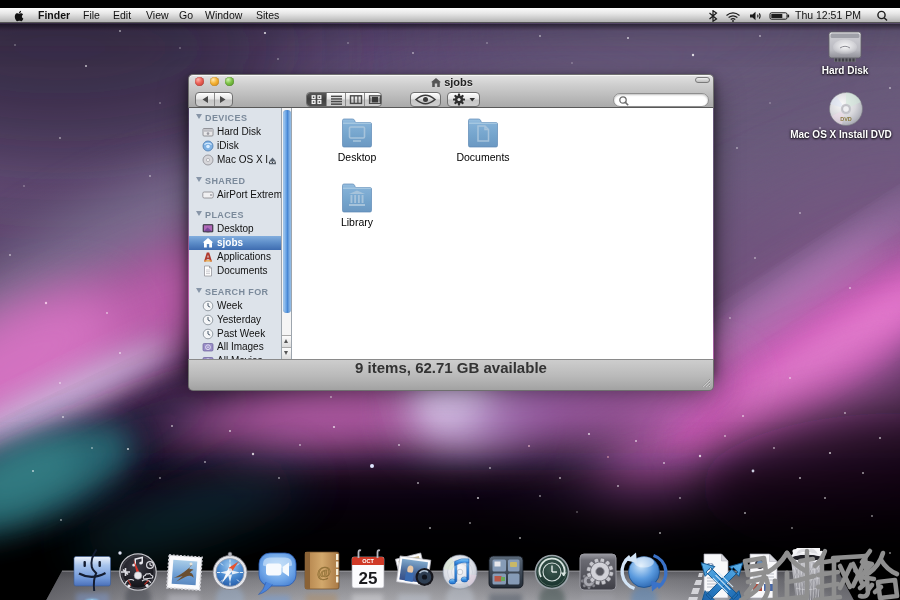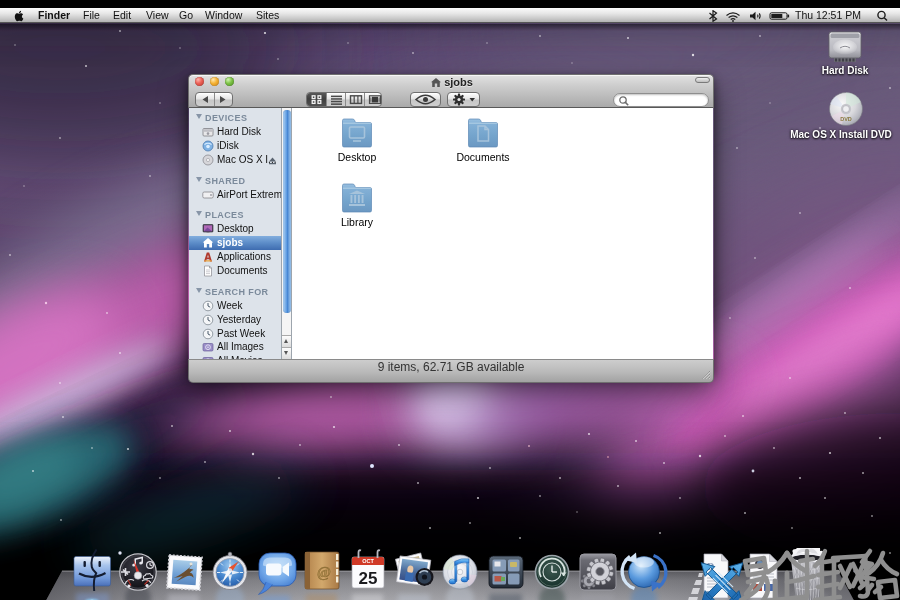--- a/index.html
+++ b/index.html
@@ -28,25 +28,25 @@
   #tl-g { left:35.5px; background:radial-gradient(circle at 35% 30%, #d2f5b2, #7cc245 45%, #4f8c25); box-shadow:inset 0 0 1px #2f5c12;}
   #wtitle { position:absolute; left:0; top:1px; width:526px; text-align:center; font-size:11px;
     font-weight:bold; color:#222; height:13px; line-height:13px; text-shadow:0 1px 0 rgba(255,255,255,.5);}
   
   #wbody { position:absolute; left:1px; top:34px; width:524px; height:251px; background:#fff; }
   #sidebar { position:absolute; left:0; top:0; width:93px; height:251px; overflow:hidden;
     background:#dde3ea; border-right:1px solid #9da5ad; }
   #sbscroll { position:absolute; left:93px; top:0; width:10px; height:251px;
     background:#f5f5f5; border-right:1px solid #9da5ad; }
   #main { position:absolute; left:104px; top:0; width:420px; height:251px; background:#fff; }
-  #statusbar { position:absolute; left:0; top:285px; width:526px; height:24px;
+  #statusbar { position:absolute; left:0; top:285px; width:526px; height:32px;
     border-radius:0 0 5px 5px;
     background:linear-gradient(#cdcdcd,#b9b9b9 55%,#a2a2a2);
     border:1px solid #6f6f6f; border-top:1px solid #8a8a8a;
-    font-size:12px; color:#333; text-align:center; line-height:15px; }
+    font-size:15px; color:#333; text-align:center; line-height:15px;font-weight:bold; }
   .sbh { position:absolute; left:16px; font-size:9px; font-weight:bold; color:#7b8a9b; letter-spacing:.4px; height:12px; line-height:12px;}
   .sbtri { position:absolute; left:7px; width:0; height:0; border-left:3.5px solid transparent; border-right:3.5px solid transparent; border-top:5px solid #8795a7; }
   .sbi { position:absolute; left:28px; font-size:10px; color:#111; height:12px; line-height:12px; white-space:nowrap;}
   .sbico { position:absolute; left:13px; width:12px; height:12px; }
   .tbtn { position:absolute; border:1px solid #6f6f6f; border-radius:4px;
     background:linear-gradient(#fefefe,#e3e3e3 48%,#c6c6c6 52%,#cfcfcf);
     box-shadow:inset 0 1px 0 rgba(255,255,255,.8); }
   .folder { position:absolute; width:120px; text-align:center; }
   .folder svg { display:block; margin:0 auto; }
   .flabel { font-size:10.5px; color:#000; margin-top:3px; }

